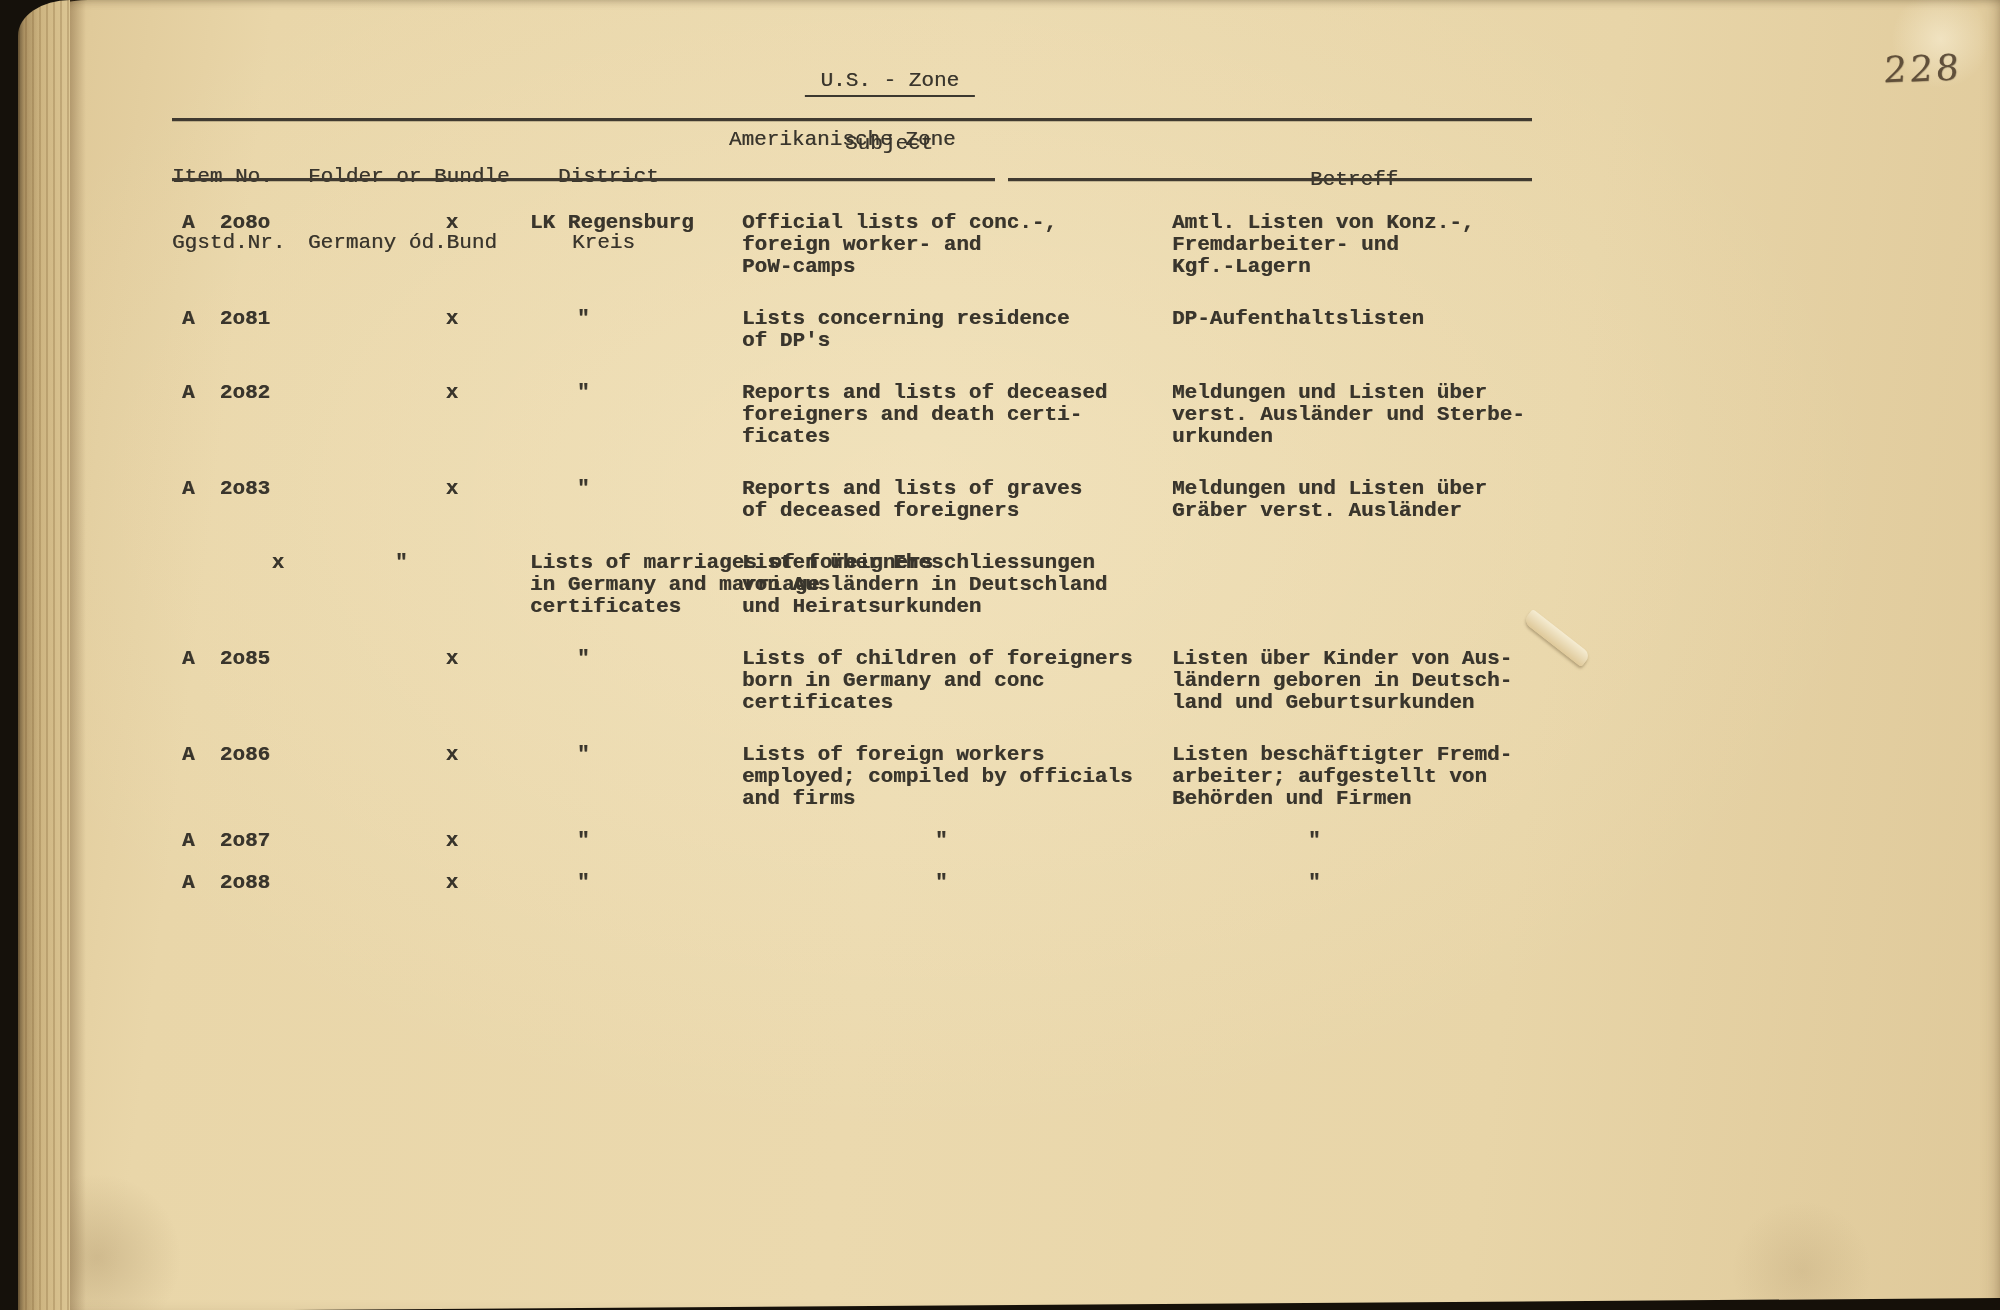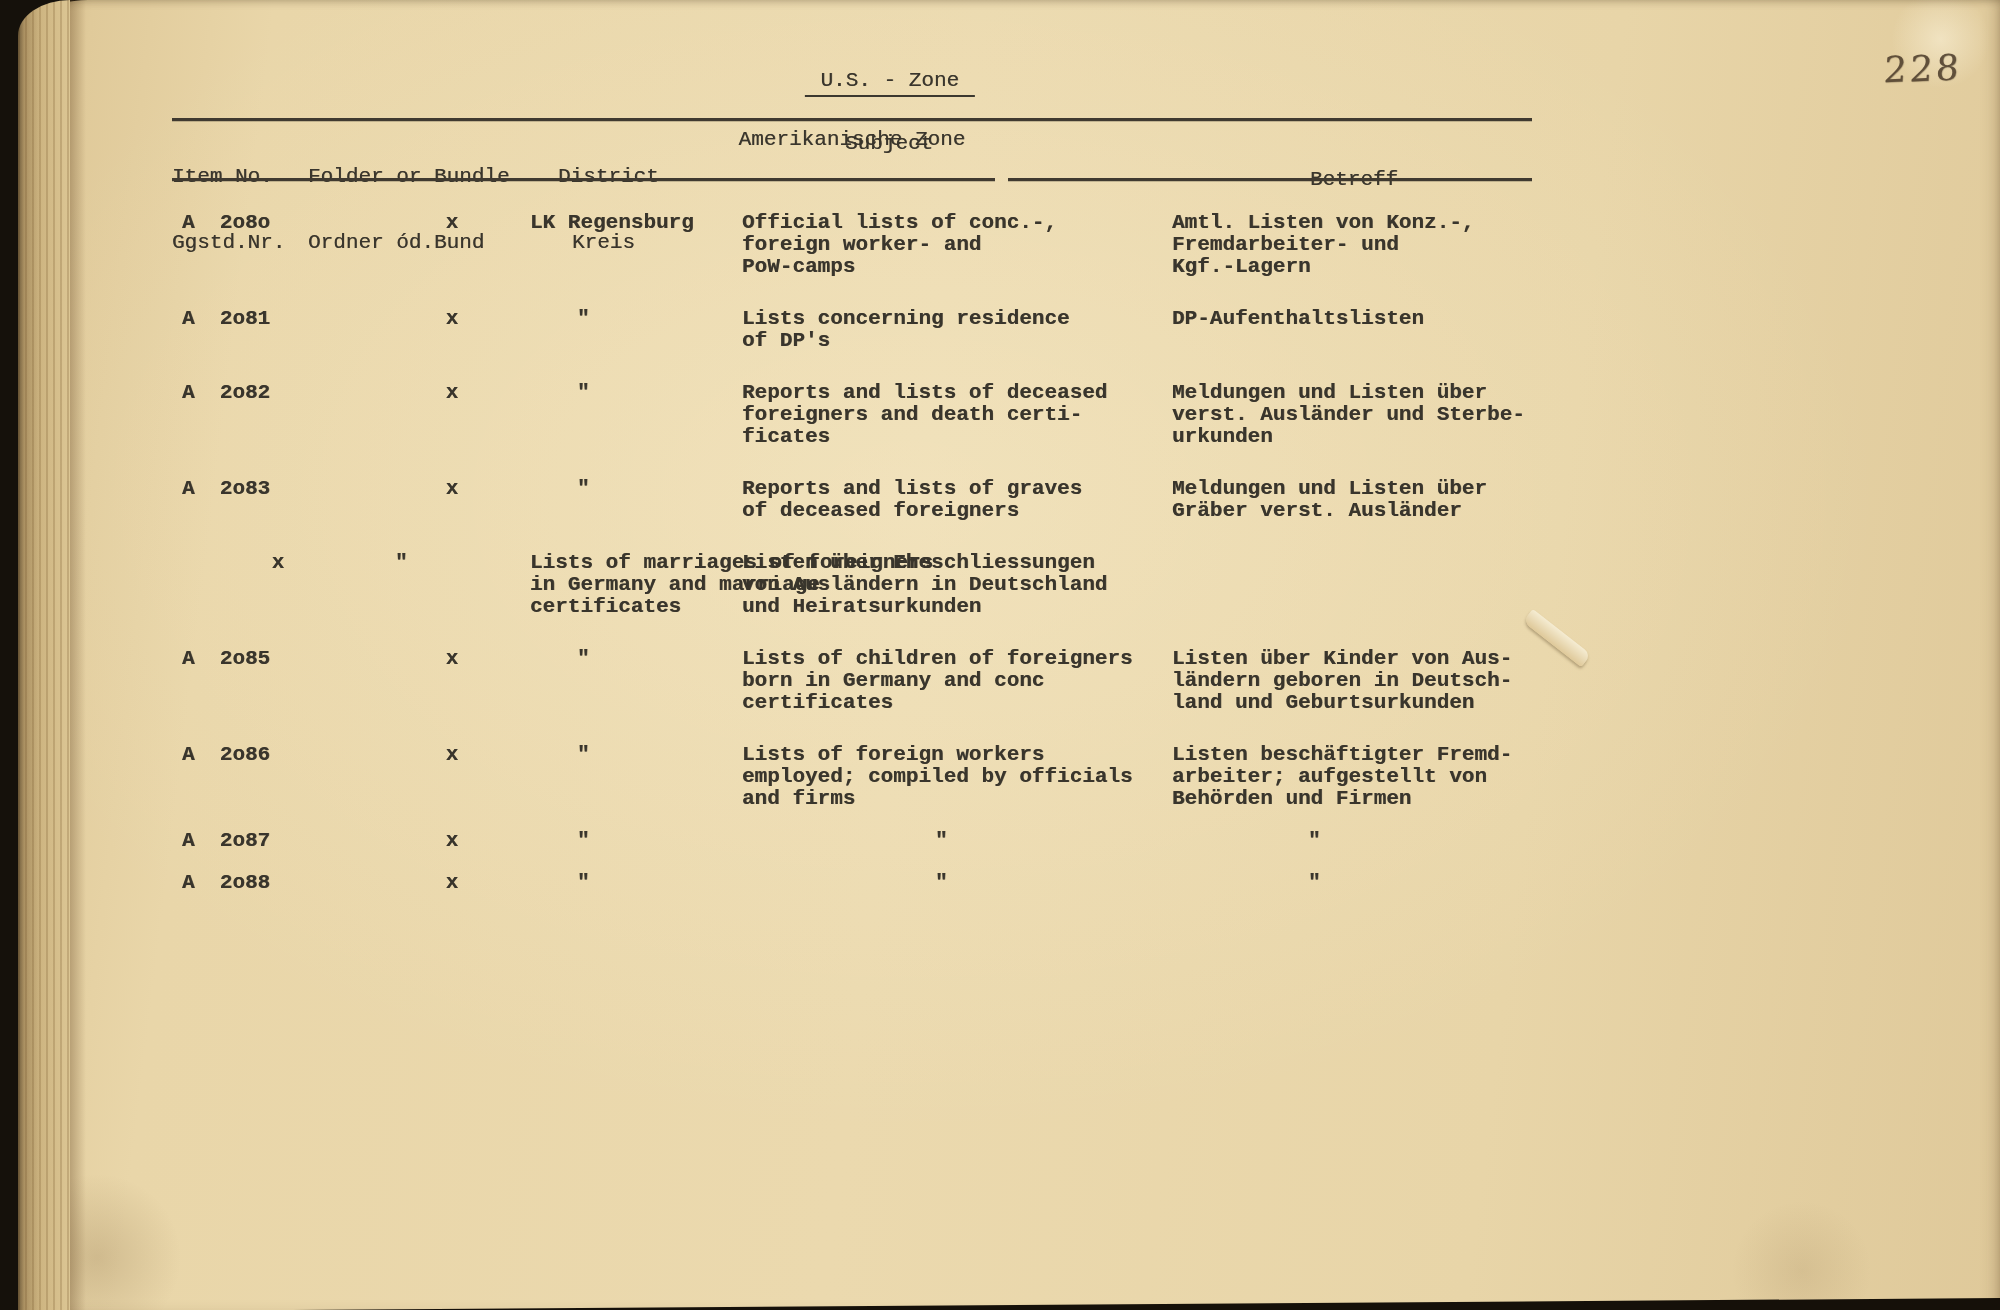--- a/index.html
+++ b/index.html
@@ -34,21 +34,21 @@
     content:''; position:absolute; left:52px; top:0; bottom:0; width:16px; z-index:1;
     background:linear-gradient(90deg, rgba(100,70,35,.35), rgba(0,0,0,0));
   }
   .content { position:absolute; inset:0; z-index:2; }
 
   .typew { 
     font-size:21px; line-height:22px; white-space:pre;
     text-shadow:0.4px 0.4px 0.6px rgba(52,48,40,.65);
   }
 
-  .title-block { position:absolute; left:834px; top:48px; transform:translateX(-50%); text-align:center; }
+  .title-block { position:absolute; left:834px; top:48px; transform:translateX(-50%); }
   .title-en { display:inline-block; border-bottom:2px solid #3c382f; padding:0 16px 3px 16px; }
   .title-de { margin-top:10px; }
 
   .page-number {
     position:absolute; left:1866px; top:48px;
     font-family:"DejaVu Serif", serif;
     font-size:36px; color:#4e3e2c; letter-spacing:3px;
     transform:skewX(-6deg) rotate(-2deg);
     opacity:.88;
     text-shadow:0.5px 0.5px 1px rgba(70,55,35,.5);
@@ -104,21 +104,21 @@
     </div>
 
     <div class="rule rule-top"></div>
 
     <div class="hcell typew h-item">
       <div class="l1">Item No.</div>
       <div class="l2">Ggstd.Nr.</div>
     </div>
     <div class="hcell typew h-folder">
       <div class="l1">Folder or Bundle</div>
-      <div class="l2">Ordner ód.Bund</div>
+      <div class="l2">Germany ód.Bund</div>
     </div>
     <div class="hcell typew h-district">
       <div class="l1">District</div>
       <div class="l2">Kreis</div>
     </div>
     <div class="hcell typew h-subject">Subject</div>
     <div class="hcell typew h-betreff">Betreff</div>
 
     <div class="rule rule-sub-left"></div>
     <div class="rule rule-sub-right"></div>

